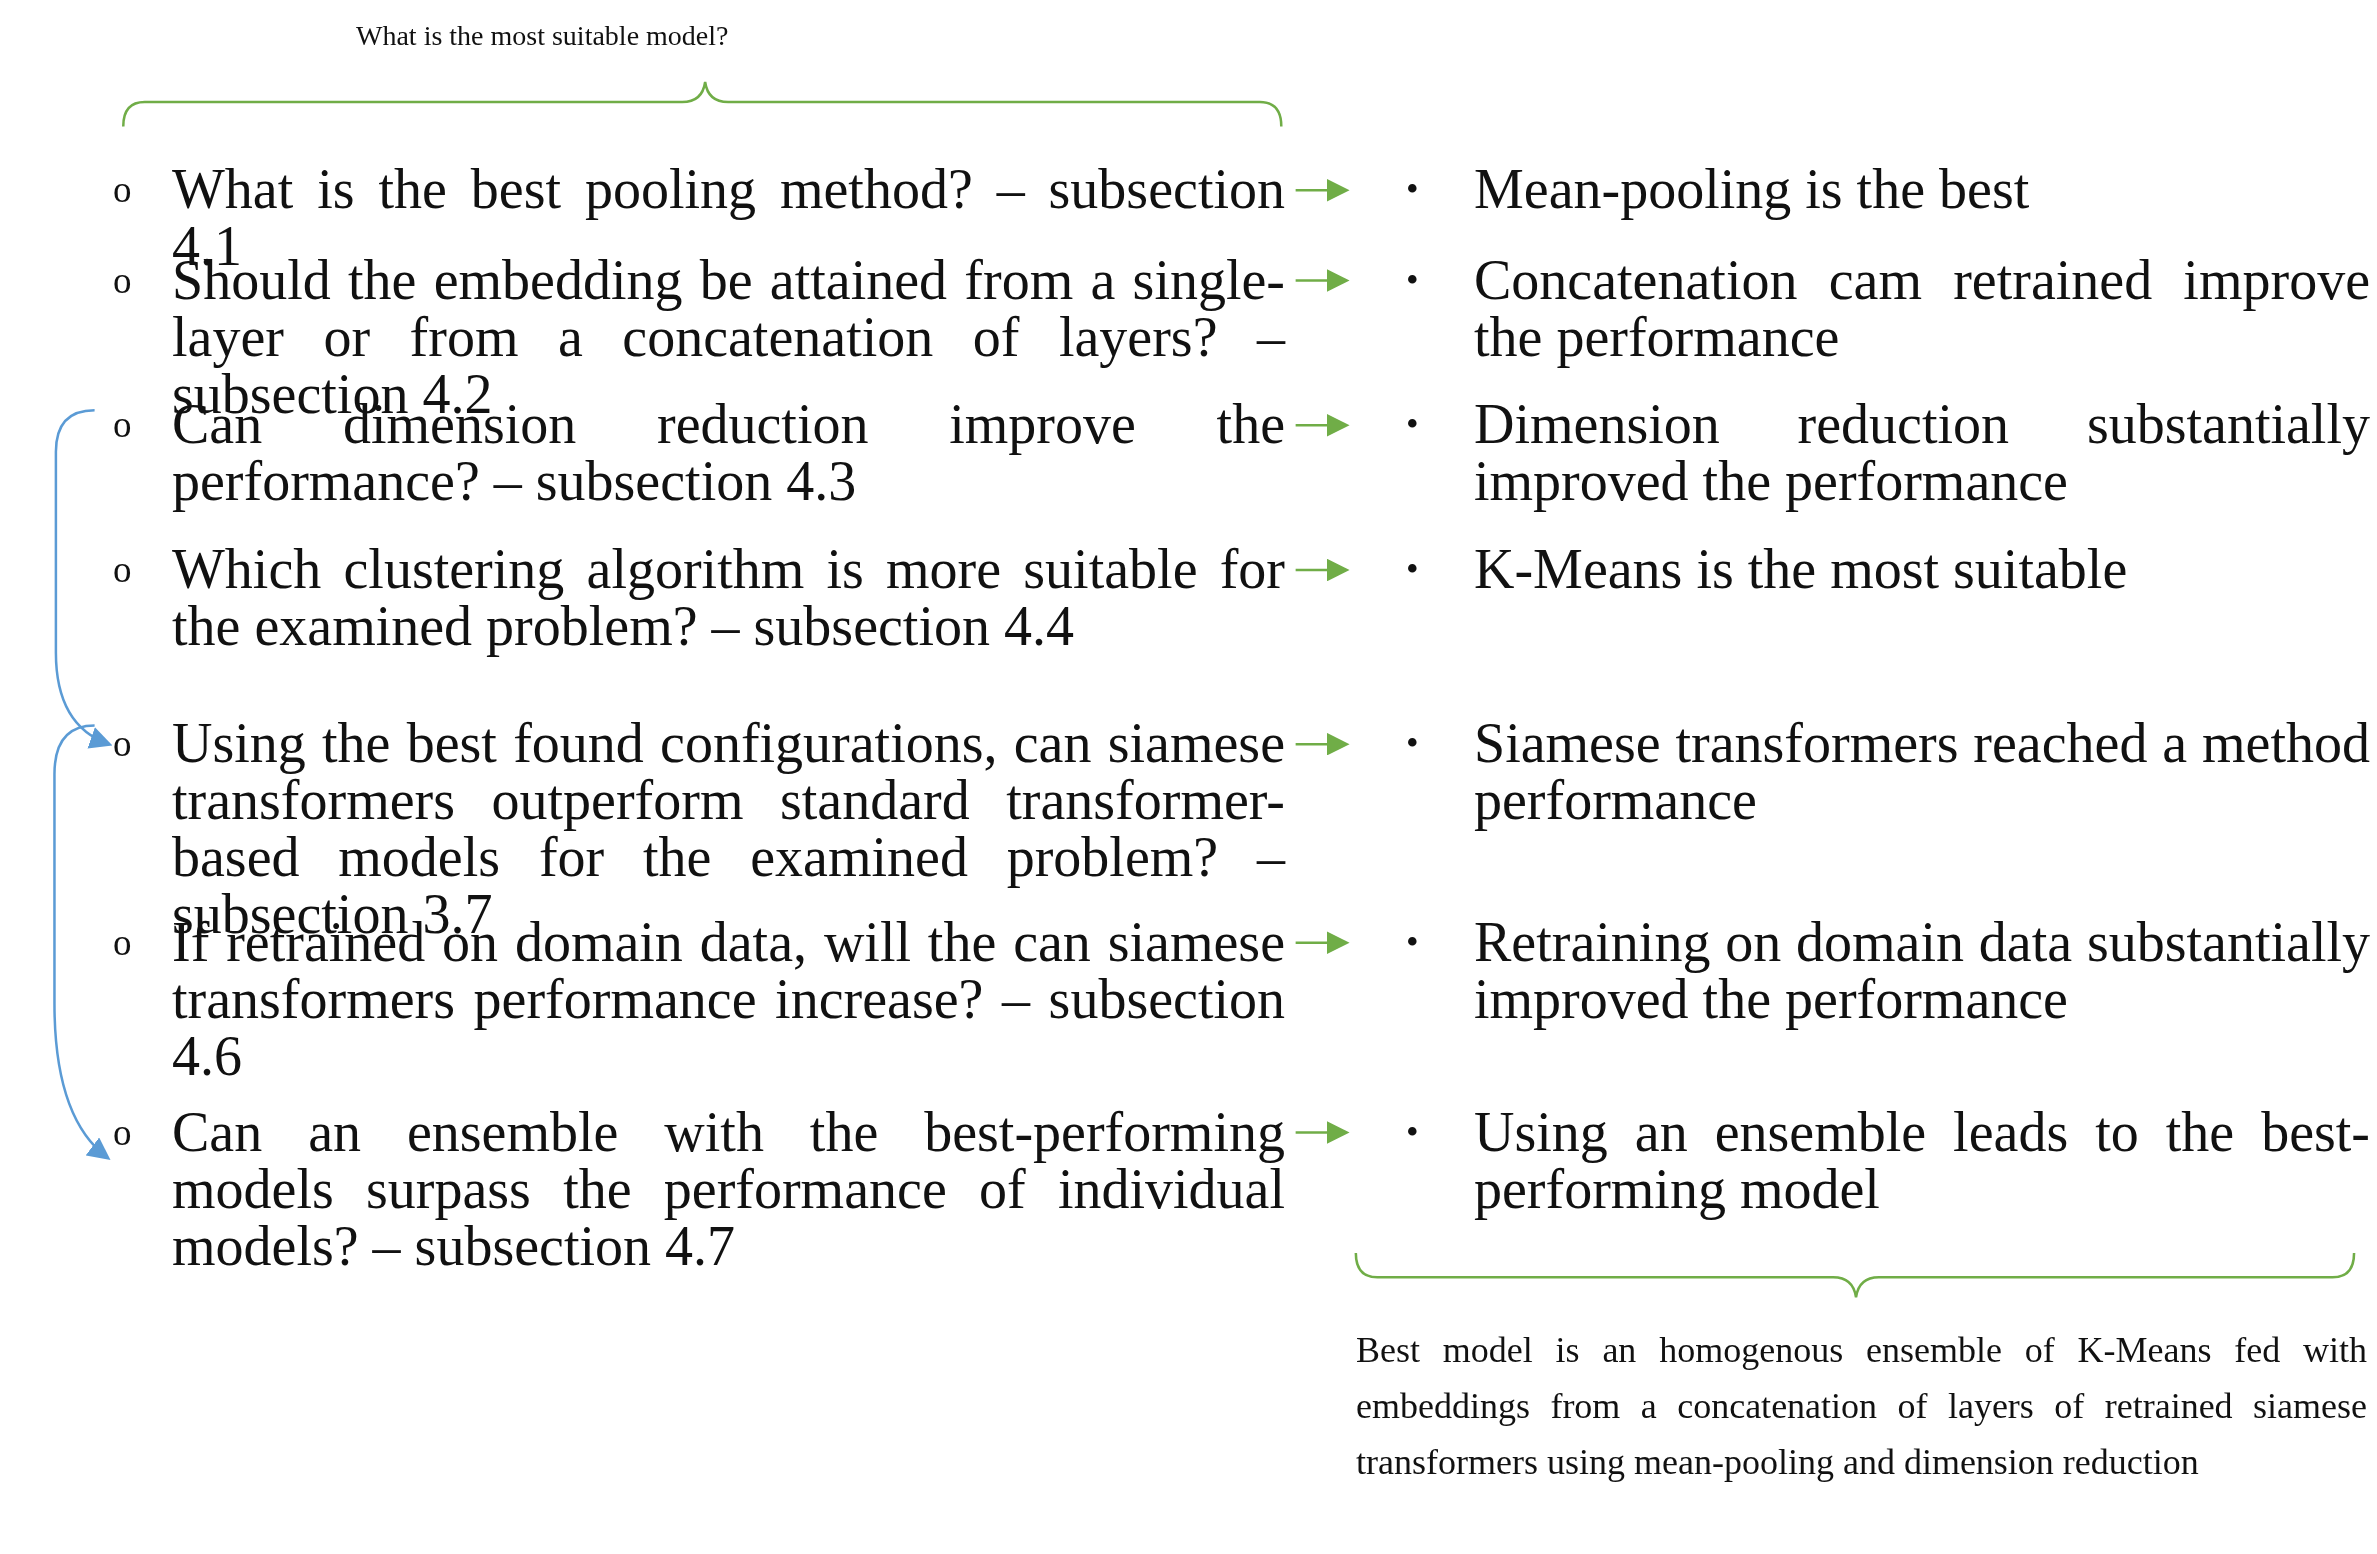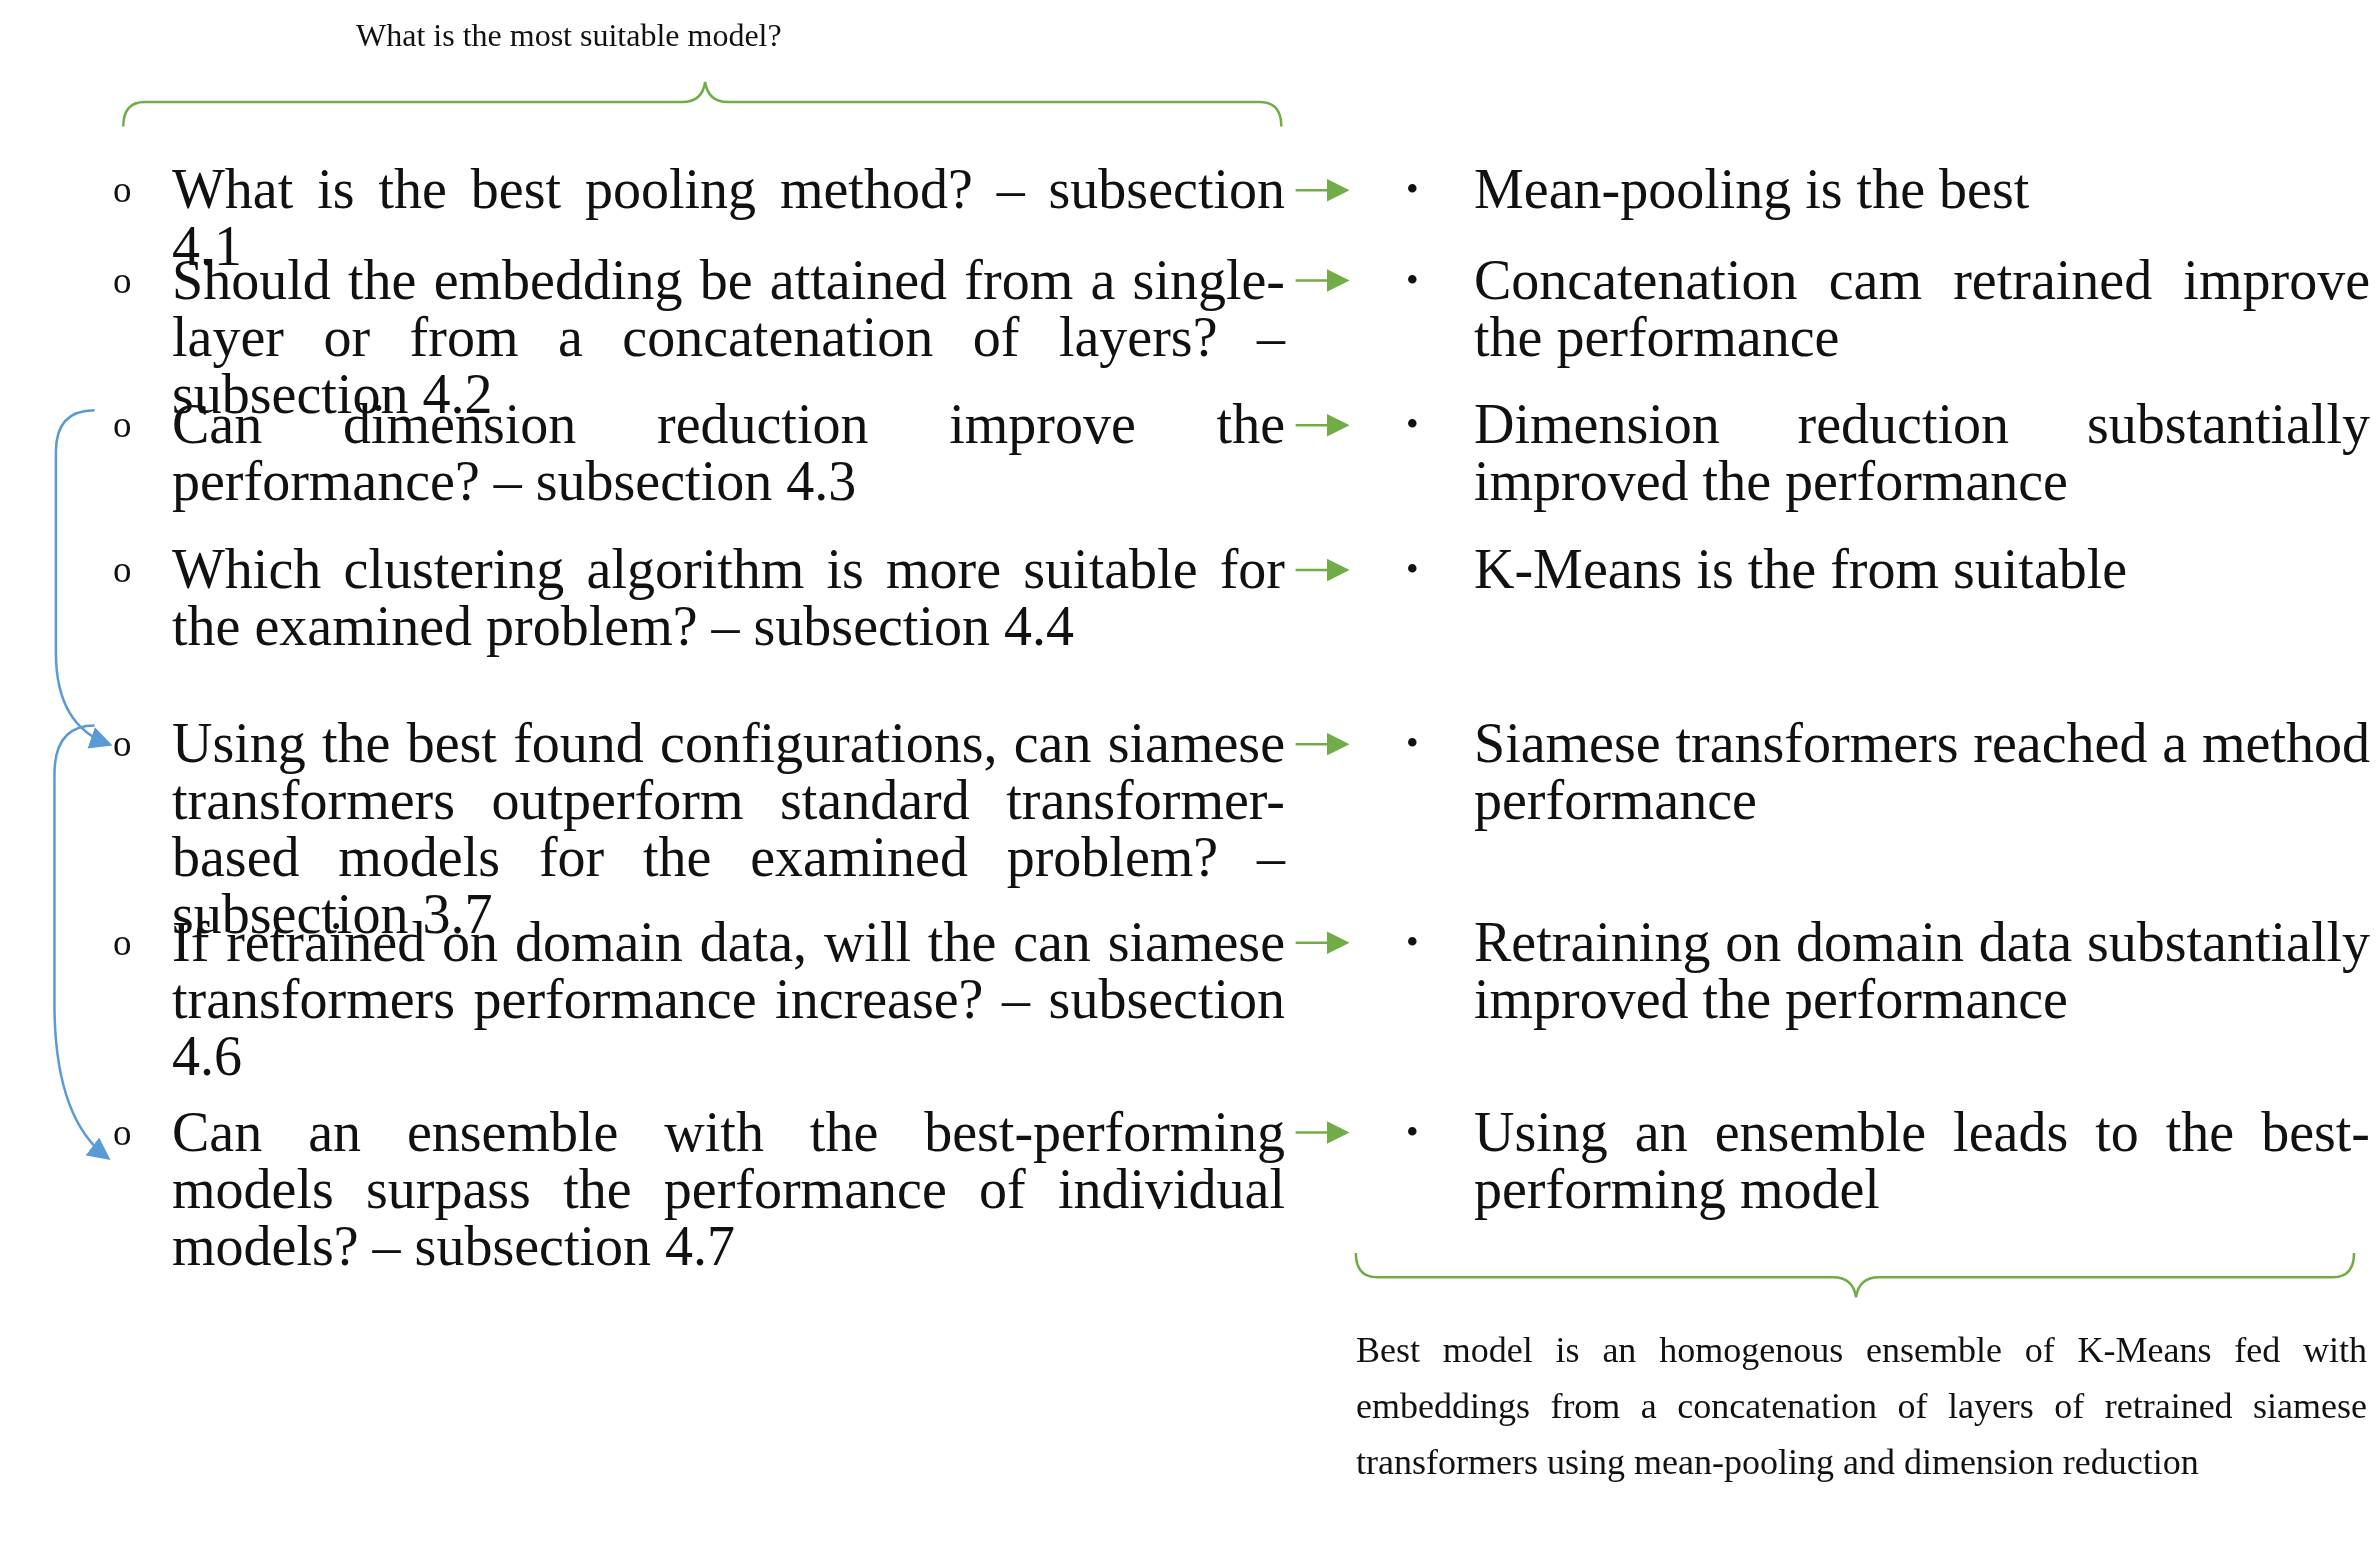--- a/index.html
+++ b/index.html
@@ -7,21 +7,21 @@
     position:relative;
     width:2377px;height:1555px;
     background:#ffffff;
     font-family:"Liberation Serif","DejaVu Serif",serif;
     color:#111111;
     overflow:hidden;
   }
   svg.overlay{position:absolute;left:0;top:0;width:2377px;height:1555px;pointer-events:none;}
   .title{
     position:absolute;left:356px;top:7.2px;
-    font-size:32px;line-height:57px;white-space:nowrap;
+    font-size:28px;line-height:57px;white-space:nowrap;
   }
   .row{position:absolute;display:flex;align-items:flex-start;}
   .q-row{left:113px;width:1172px;}
   .a-row{left:1406px;width:964px;}
   .marker{flex:0 0 59px;font-size:37px;line-height:57px;}
   .a-row .marker{flex:0 0 68px;font-size:36px;}
   .txt{flex:1;font-size:56px;line-height:57px;text-align:justify;text-justify:inter-word;}
   .conclusion{
     position:absolute;left:1356px;top:1322px;width:1011px;
     font-size:36px;line-height:56px;text-align:justify;text-justify:inter-word;
@@ -96,21 +96,21 @@
   <div class="row a-row" style="top:252px">
     <span class="marker">•</span>
     <span class="txt">Concatenation cam retrained improve the performance</span>
   </div>
   <div class="row a-row" style="top:396px">
     <span class="marker">•</span>
     <span class="txt">Dimension reduction substantially improved the performance</span>
   </div>
   <div class="row a-row" style="top:541px">
     <span class="marker">•</span>
-    <span class="txt">K-Means is the from suitable</span>
+    <span class="txt">K-Means is the most suitable</span>
   </div>
   <div class="row a-row" style="top:715px">
     <span class="marker">•</span>
     <span class="txt">Siamese transformers reached a method performance</span>
   </div>
   <div class="row a-row" style="top:914px">
     <span class="marker">•</span>
     <span class="txt">Retraining on domain data substantially improved the performance</span>
   </div>
   <div class="row a-row" style="top:1104px">

